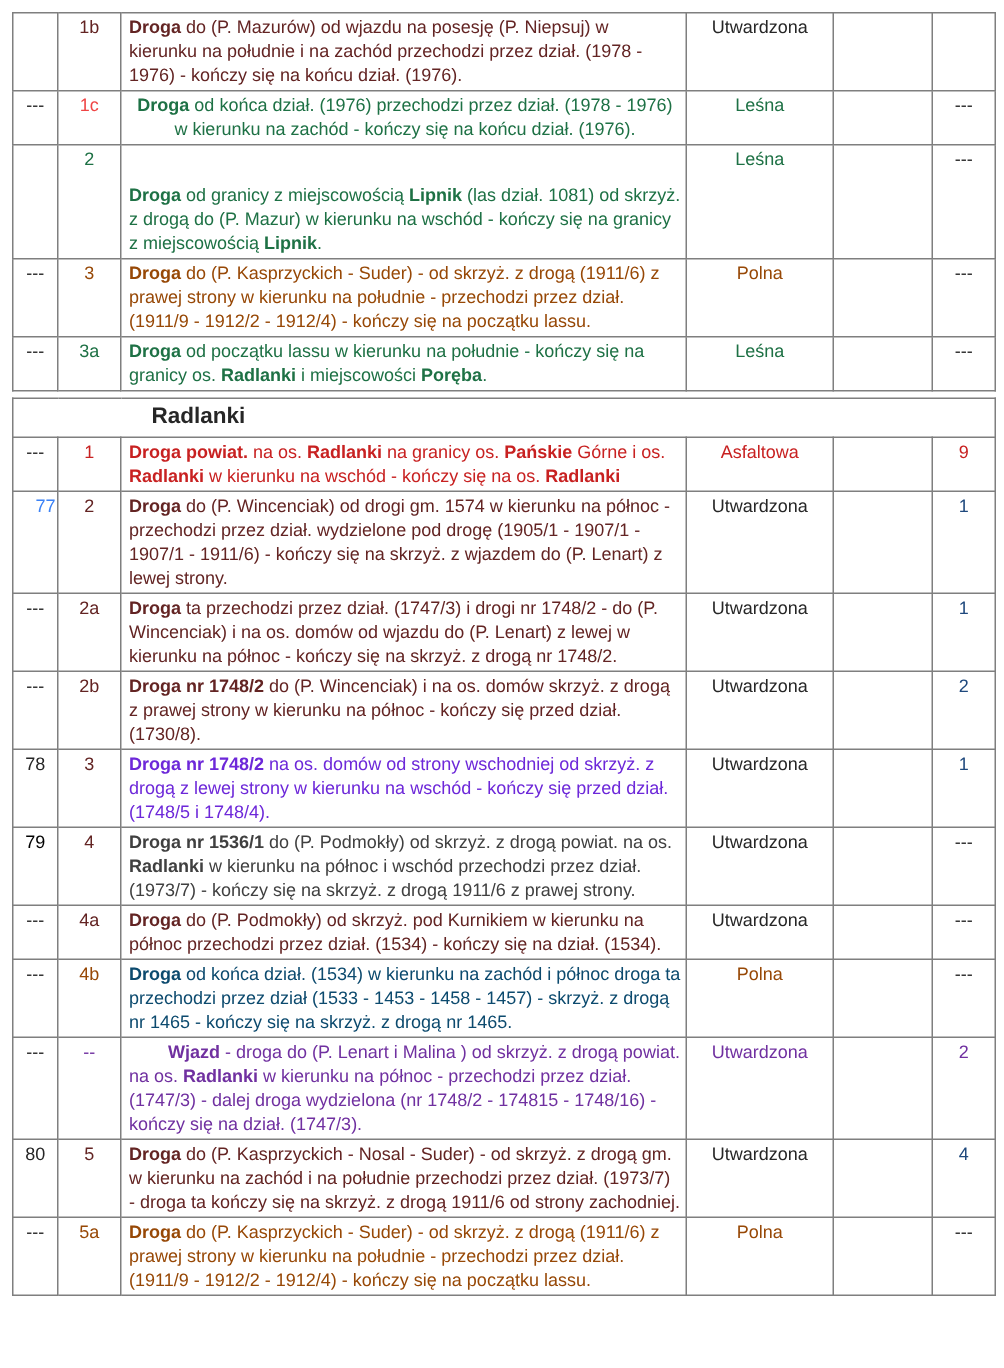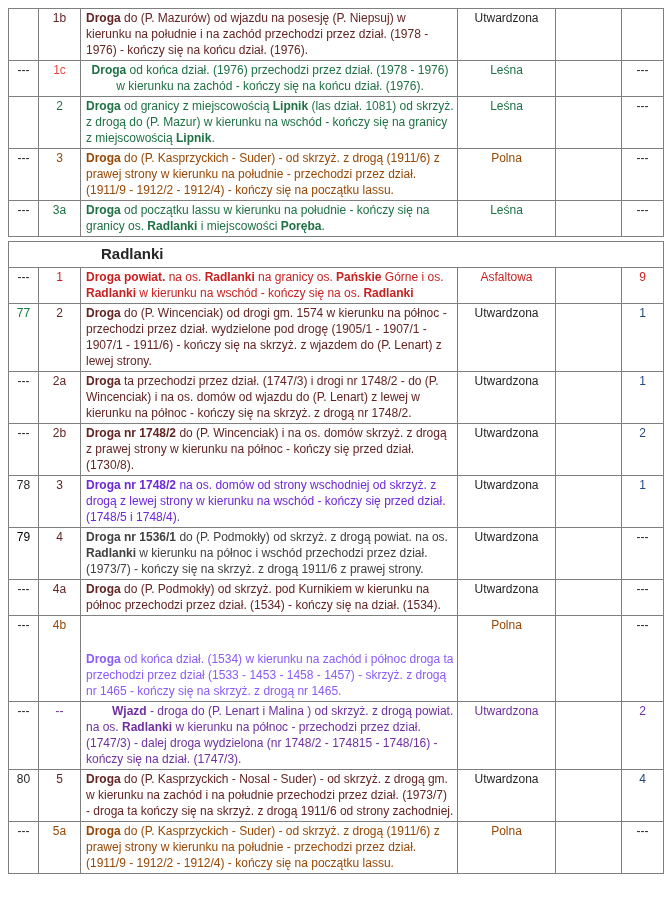--- a/index.html
+++ b/index.html
@@ -61,21 +61,21 @@
             <p style="color: rgb(30, 113, 69); text-align: center;"><b>Droga</b><span>  od końca dział. (1976)  przechodzi przez dział. (1978 - 1976)  w kierunku na zachód - kończy się na końcu dział. (1976).</span></p>
           </td>
           <td class="jaka" style="color: rgb(30, 113, 69);">Leśna</td>
           <td class="dlug" style="color: rgb(38, 38, 38);"></td>
           <td class="num" style="color: rgb(38, 38, 38);">---</td>
         </tr>
         <tr>
           <td class="num" style="color: rgb(38, 38, 38);"></td>
           <td class="num" style="color: rgb(30, 113, 69);">2</td>
           <td class="desc">
-            <p style="color: rgb(30, 113, 69);"><b>Droga</b><span> od granicy z miejscowością </span><b>Lipnik</b><span> (las dział. 1081)  od skrzyż. z drogą do (P. Mazur)  w kierunku na wschód - kończy się na granicy z miejscowością </span><b>Lipnik</b><span>.</span></p>
+            <p style="color: rgb(30, 113, 69); margin-top: 24px;"><b>Droga</b><span> od granicy z miejscowością </span><b>Lipnik</b><span> (las dział. 1081)  od skrzyż. z drogą do (P. Mazur)  w kierunku na wschód - kończy się na granicy z miejscowością </span><b>Lipnik</b><span>.</span></p>
           </td>
           <td class="jaka" style="color: rgb(30, 113, 69);">Leśna</td>
           <td class="dlug" style="color: rgb(38, 38, 38);"></td>
           <td class="num" style="color: rgb(38, 38, 38);">---</td>
         </tr>
         <tr>
           <td class="num" style="color: rgb(38, 38, 38);">---</td>
           <td class="num" style="color: rgb(151, 72, 6);">3</td>
           <td class="desc">
             <p style="color: rgb(151, 72, 6);"><b>Droga</b><span>  do (P. Kasprzyckich - Suder) - od skrzyż. z drogą (1911/6) z prawej strony w kierunku  na południe - przechodzi przez dział. (1911/9 - 1912/2 - 1912/4) - kończy się na początku lassu.</span></p>
@@ -118,21 +118,21 @@
           <td class="num" style="color: rgb(38, 38, 38);">---</td>
           <td class="num" style="color: rgb(200, 33, 33);">1</td>
           <td class="desc">
             <p style="color: rgb(200, 33, 33);"><b>Droga powiat.</b><span> na os. </span><b>Radlanki</b><span> na  granicy os. </span><b>Pańskie</b><span> Górne i os. </span><b>Radlanki</b><span> w kierunku na wschód - kończy się na os. </span><b>Radlanki</b></p>
           </td>
           <td class="jaka" style="color: rgb(200, 33, 33);">Asfaltowa</td>
           <td class="dlug" style="color: rgb(38, 38, 38);"></td>
           <td class="num" style="color: rgb(200, 33, 33);">9</td>
         </tr>
         <tr>
-          <td class="num" style="color: #15803d;">77</td>
+          <td class="num" style="color: #3b82f6; text-align: right;">77</td>
           <td class="num" style="color: rgb(99, 36, 35);">2</td>
           <td class="desc">
             <p style="color: rgb(99, 36, 35);"><b>Droga</b><span>  do (P. Wincenciak) od drogi gm. 1574 w kierunku na północ - przechodzi przez dział. wydzielone pod drogę (1905/1 - 1907/1 - 1907/1 - 1911/6) -  kończy się na  skrzyż. z wjazdem do (P. Lenart)  z lewej strony.</span></p>
           </td>
           <td class="jaka" style="color: rgb(38, 38, 38);">Utwardzona</td>
           <td class="dlug" style="color: rgb(38, 38, 38);"></td>
           <td class="num" style="color: rgb(31, 73, 125);">1</td>
         </tr>
         <tr>
           <td class="num" style="color: rgb(38, 38, 38);">---</td>
@@ -181,21 +181,21 @@
             <p style="color: rgb(99, 36, 35);"><b>Droga</b><span>  do (P. Podmokły) od skrzyż. pod Kurnikiem  w kierunku na północ przechodzi przez dział. (1534) - kończy się na dział. (1534).</span></p>
           </td>
           <td class="jaka" style="color: rgb(38, 38, 38);">Utwardzona</td>
           <td class="dlug" style="color: rgb(38, 38, 38);"></td>
           <td class="num" style="color: rgb(38, 38, 38);">---</td>
         </tr>
         <tr>
           <td class="num" style="color: rgb(38, 38, 38);">---</td>
           <td class="num" style="color: rgb(151, 72, 6);">4b</td>
           <td class="desc">
-            <p style="color: #8b5cf6; margin-top: 34px;"><b>Droga</b><span>  od końca dział. (1534) w kierunku na zachód i północ droga ta przechodzi przez dział (1533 - 1453 - 1458 - 1457)  - skrzyż. z drogą nr 1465 - kończy się na skrzyż. z drogą nr 1465.</span></p>
+            <p style="color: #0c4a6e;"><b>Droga</b><span>  od końca dział. (1534) w kierunku na zachód i północ droga ta przechodzi przez dział (1533 - 1453 - 1458 - 1457)  - skrzyż. z drogą nr 1465 - kończy się na skrzyż. z drogą nr 1465.</span></p>
           </td>
           <td class="jaka" style="color: rgb(151, 72, 6);">Polna</td>
           <td class="dlug" style="color: rgb(38, 38, 38);"></td>
           <td class="num" style="color: rgb(38, 38, 38);">---</td>
         </tr>
         <tr>
           <td class="num" style="color: rgb(38, 38, 38);">---</td>
           <td class="num" style="color: rgb(112, 48, 160);">--</td>
           <td class="desc">
             <p class="indent" style="color: rgb(112, 48, 160);"><b>Wjazd</b><span> - droga  do (P. Lenart i Malina ) od skrzyż. z drogą powiat. na os. </span><b>Radlanki</b><span> w kierunku na  północ -  przechodzi przez dział. (1747/3) - dalej droga wydzielona (nr 1748/2 - 174815 - 1748/16) - kończy się na dział. (1747/3).</span></p>

